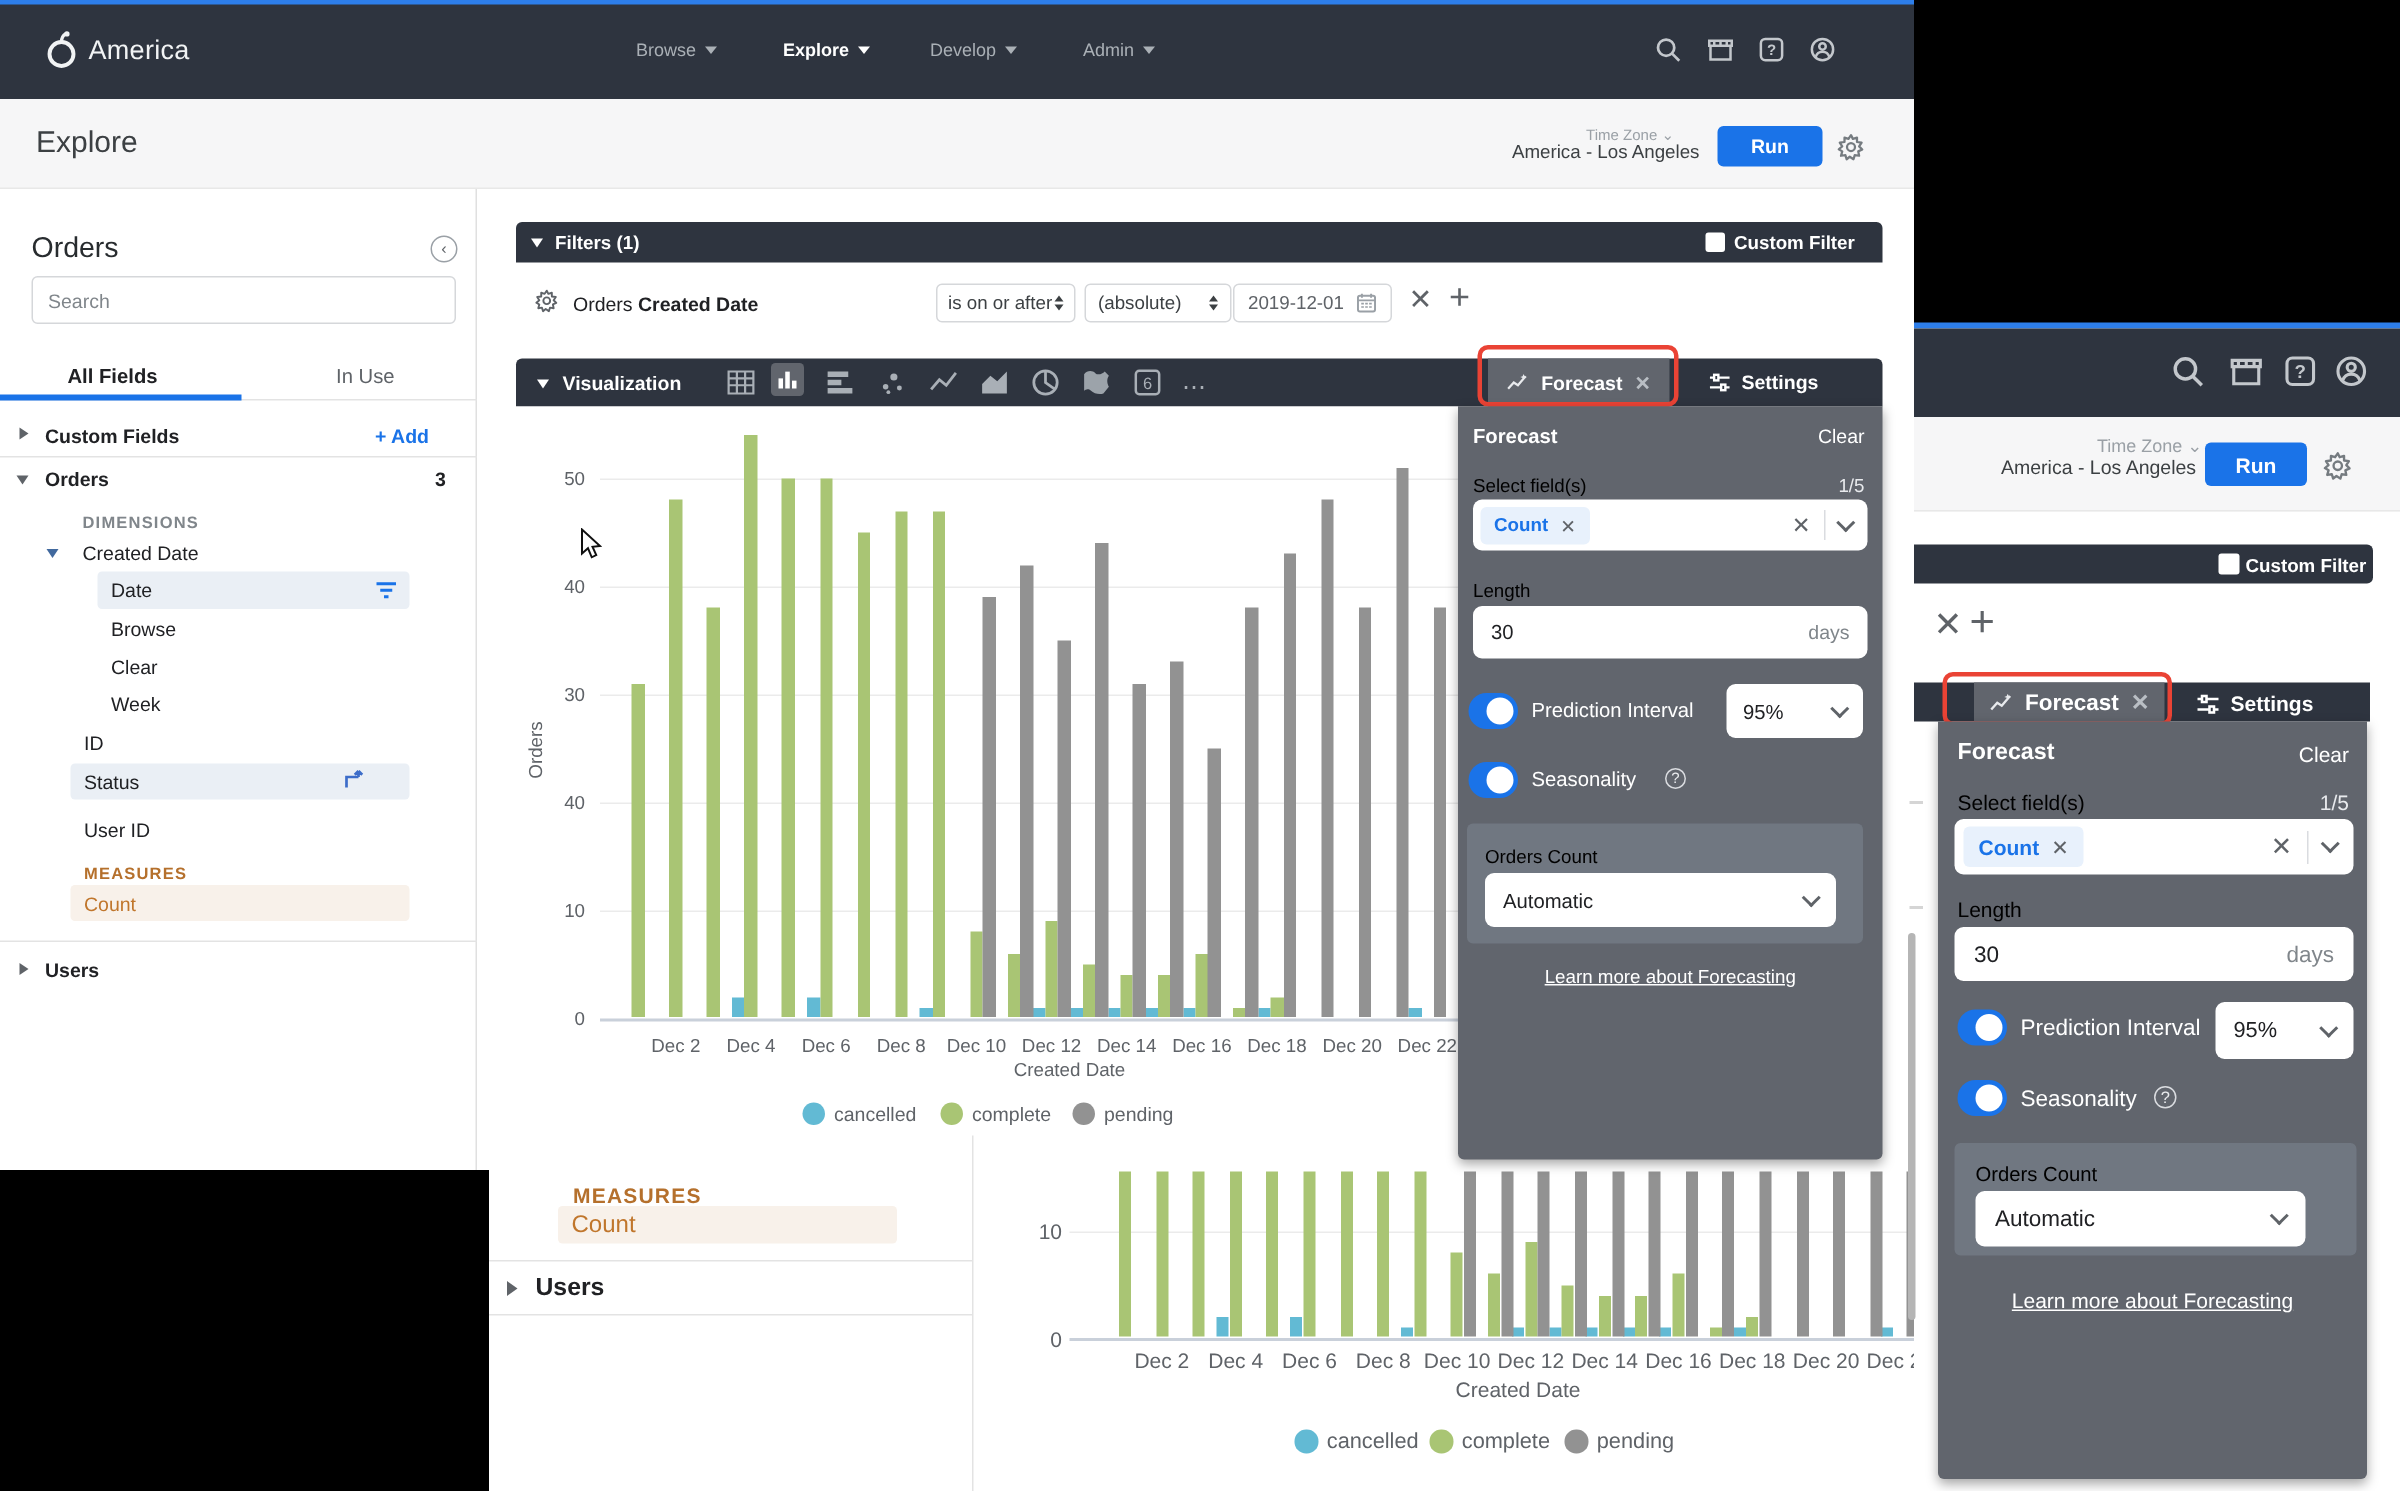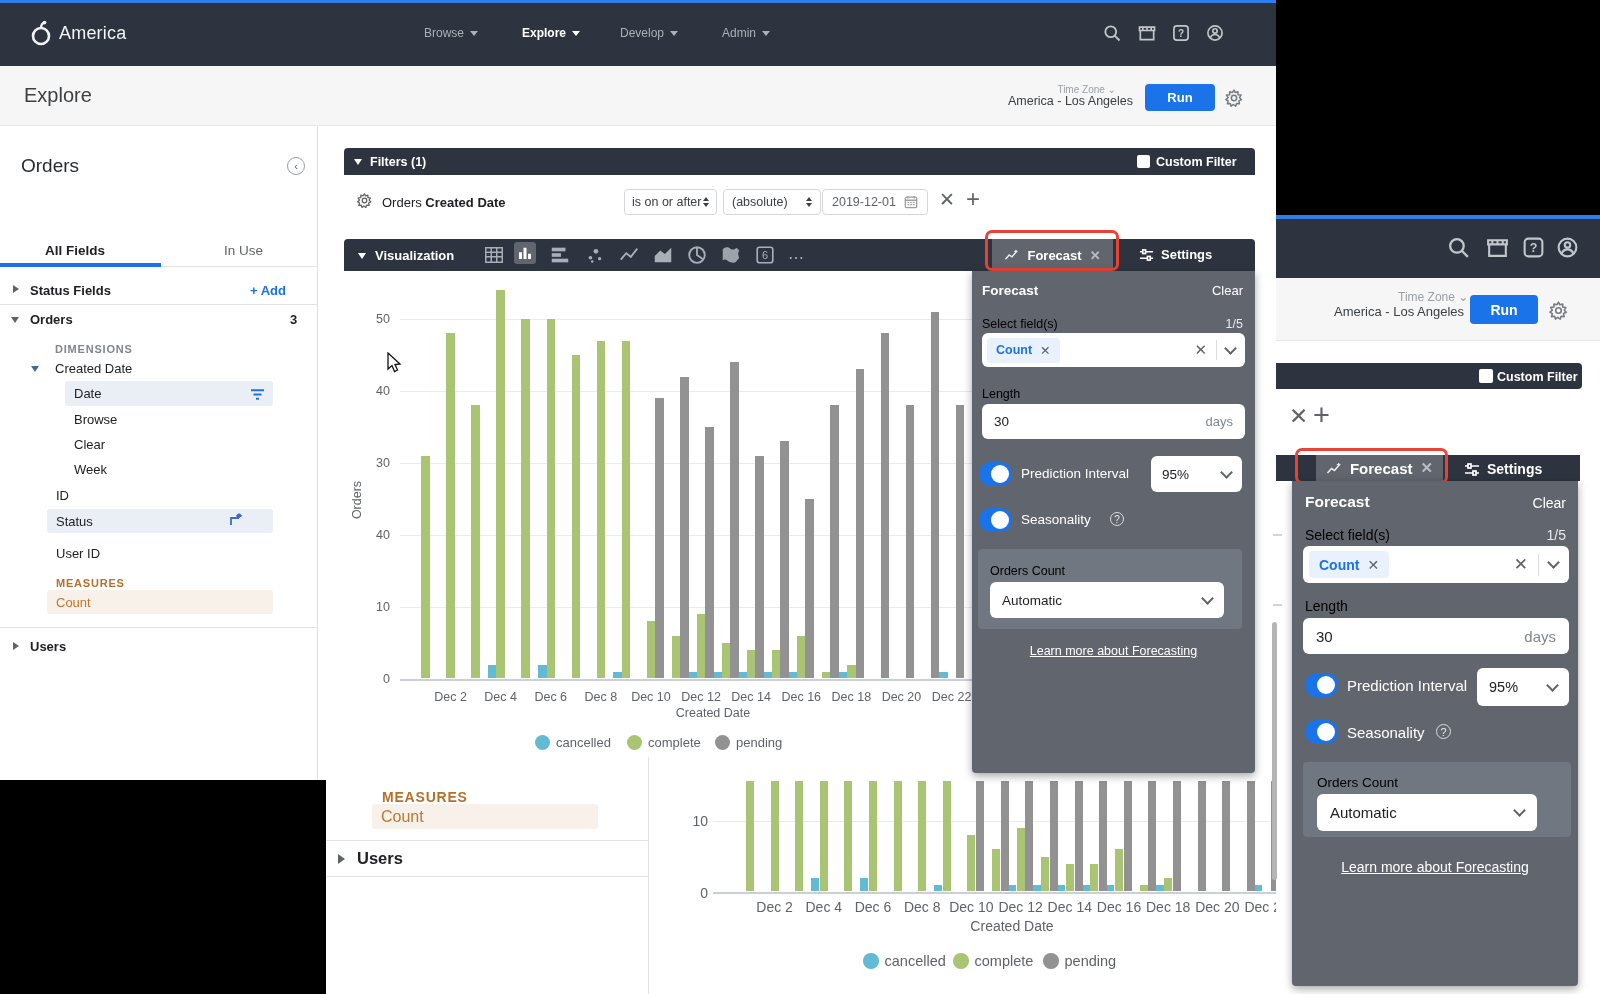--- a/index.html
+++ b/index.html
@@ -152,27 +152,30 @@
   <div class="run-btn" style="left:1145px;top:18px;width:70px;height:27px;">Run</div>
   <div class="gear" style="left:1224px;top:22px;"><svg width="20" height="20" viewBox="0 0 24 24" fill="none" stroke="currentColor" stroke-width="1.8">
         <circle cx="12" cy="12" r="3.2"></circle>
         <path d="M12 2.5 L13.5 5.5 L16.8 4.5 L16.8 8 L20.5 8.5 L18.5 11.5 L21 14 L17.8 15.5 L18.5 19 L15 18.5 L14 21.8 L11 19.8 L8.5 21.8 L7.5 18.5 L4 19 L5 15.5 L2.2 13.8 L5 11.5 L3 8.5 L6.8 8 L6.8 4.5 L10 5.5 Z" stroke-linejoin="round"></path>
       </svg></div>
 </div>
 
 <div class="abs" id="sidebar">
   <div id="sb-title">Orders</div>
   <div id="sb-collapse">‹</div>
+  <div id="sb-search">
+      <span>Search</span>
+    </div>
   <div class="sb-tab" style="left:45px;color:#202124;font-weight:bold;">All Fields</div>
   <div class="sb-tab" style="left:224px;color:#5f6368;">In Use</div>
   <div id="tab-border"></div>
   <div id="tab-underline"></div>
 
   <i class="tri-right" style="left:13px;top:159px;"></i>
-  <div class="sb-row-label" style="left:30px;top:157px;font-weight:bold;">Status Fields</div>
+  <div class="sb-row-label" style="left:30px;top:157px;font-weight:bold;">Custom Fields</div>
   <div class="sb-row-label" style="left:250px;top:157px;color:#1a73e8;font-weight:bold;text-align:right;">+ Add</div>
   <div class="divider" style="left:0;top:178px;width:318px;"></div>
 
   <i class="tri-down" style="left:11px;top:191px;"></i>
   <div class="sb-row-label" style="left:30px;top:186px;font-weight:bold;">Orders</div>
   <div class="sb-row-label" style="left:290px;top:186px;font-weight:bold;">3</div>
 
   <div class="cap-label" style="left:55px;top:217px;color:#80868b;">DIMENSIONS</div>
 
   <i class="tri-down" style="left:31px;top:240px;border-top-color:#41699e;"></i>

